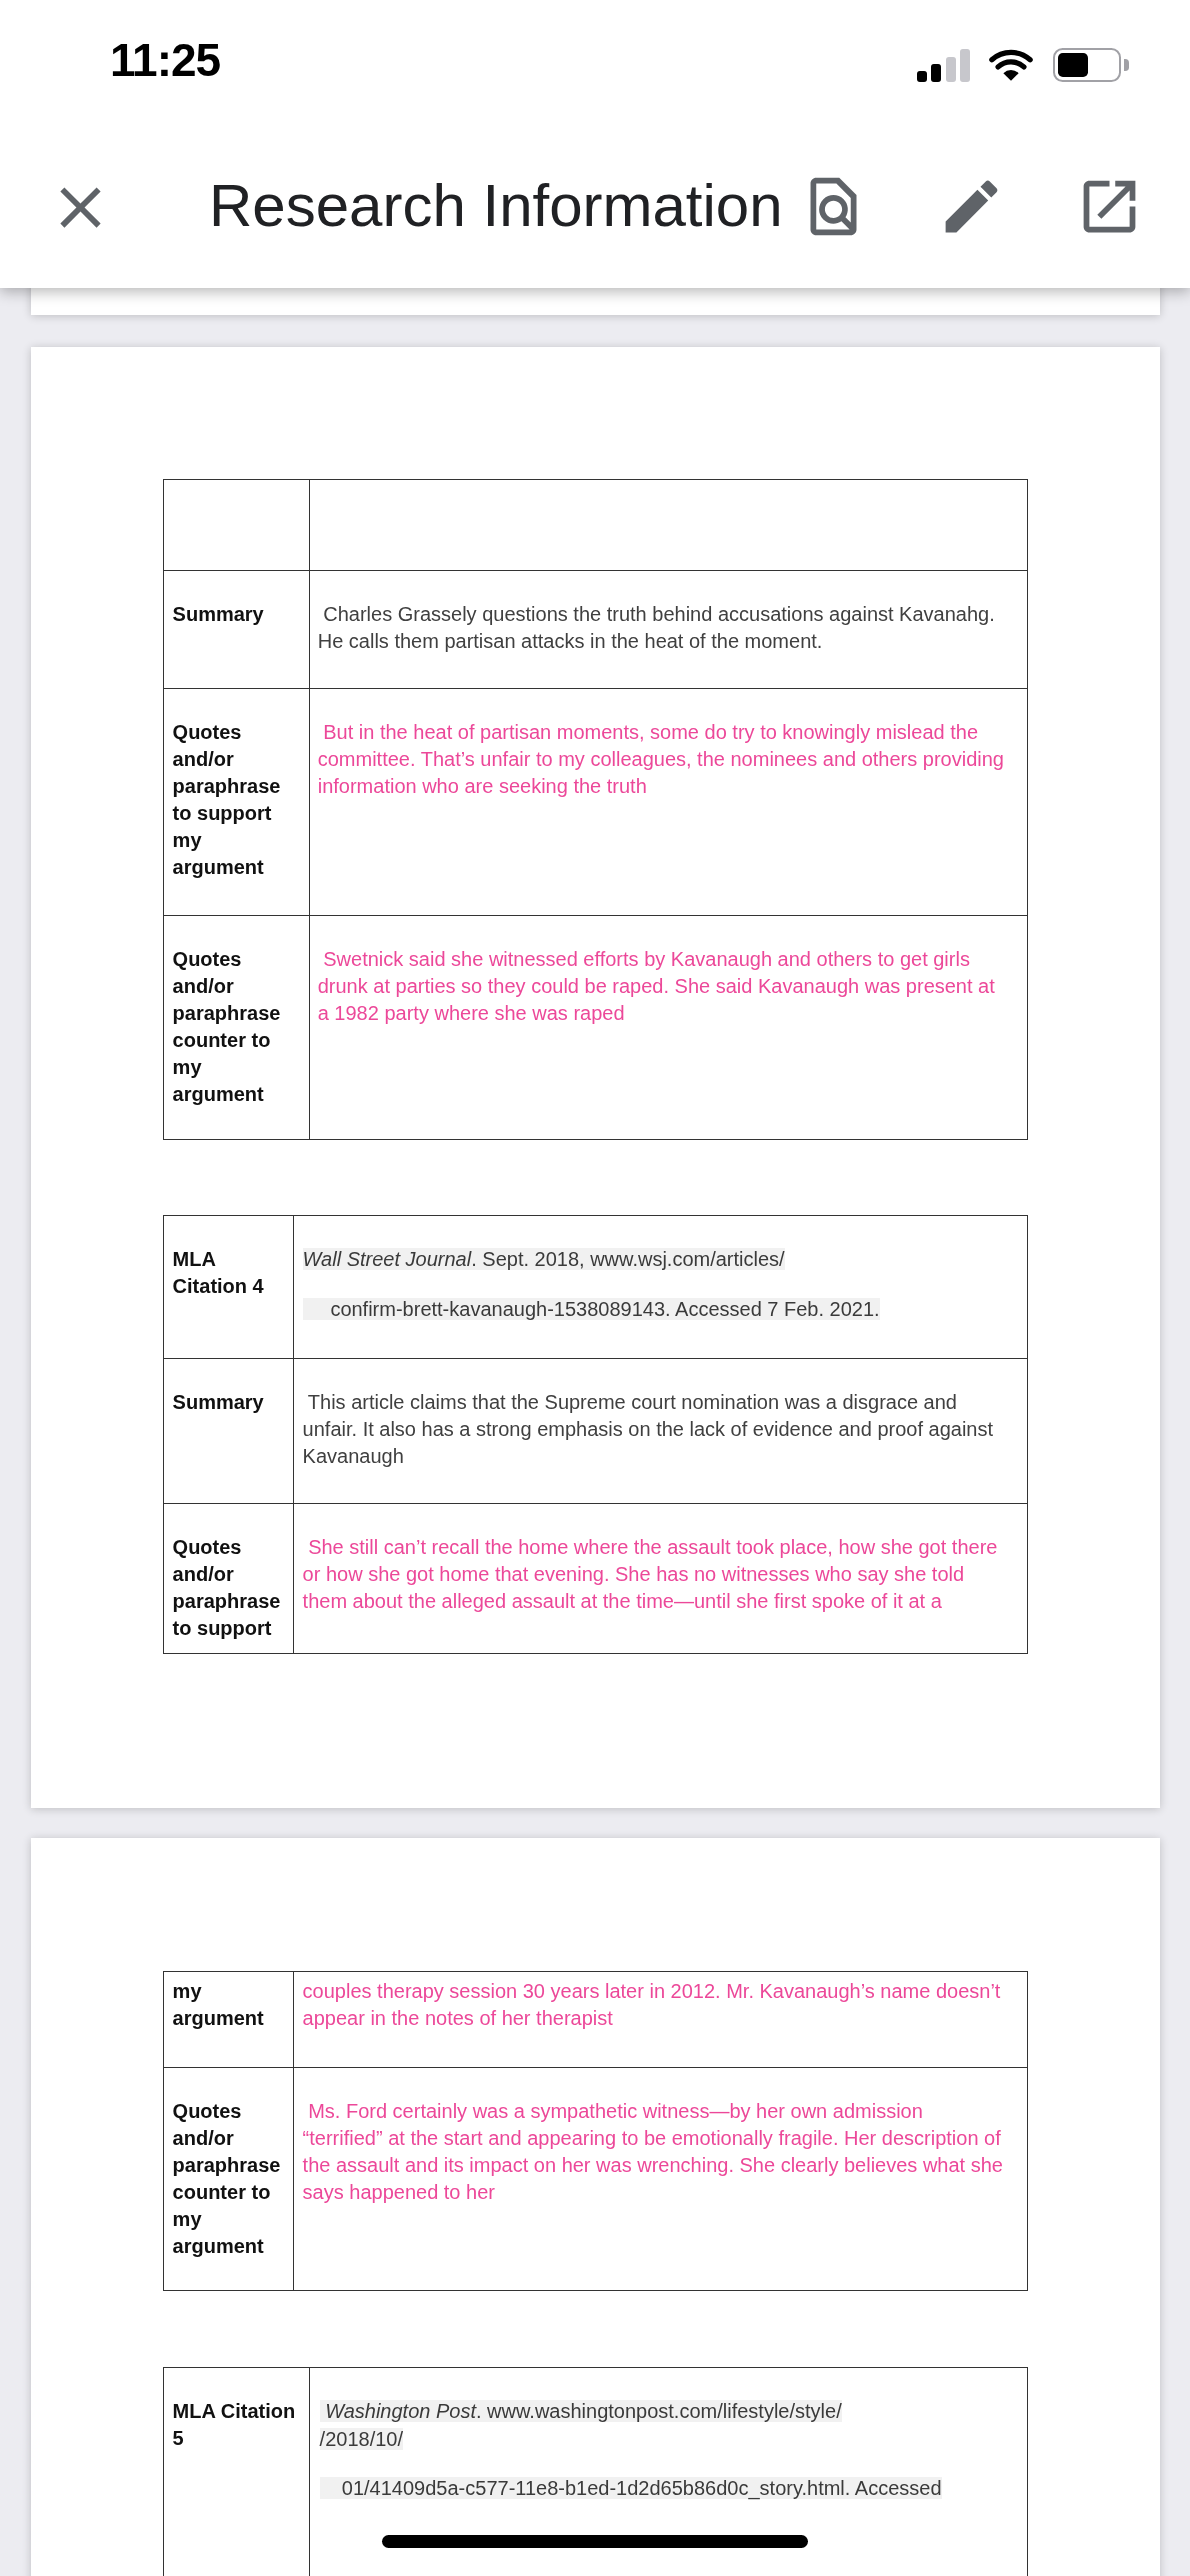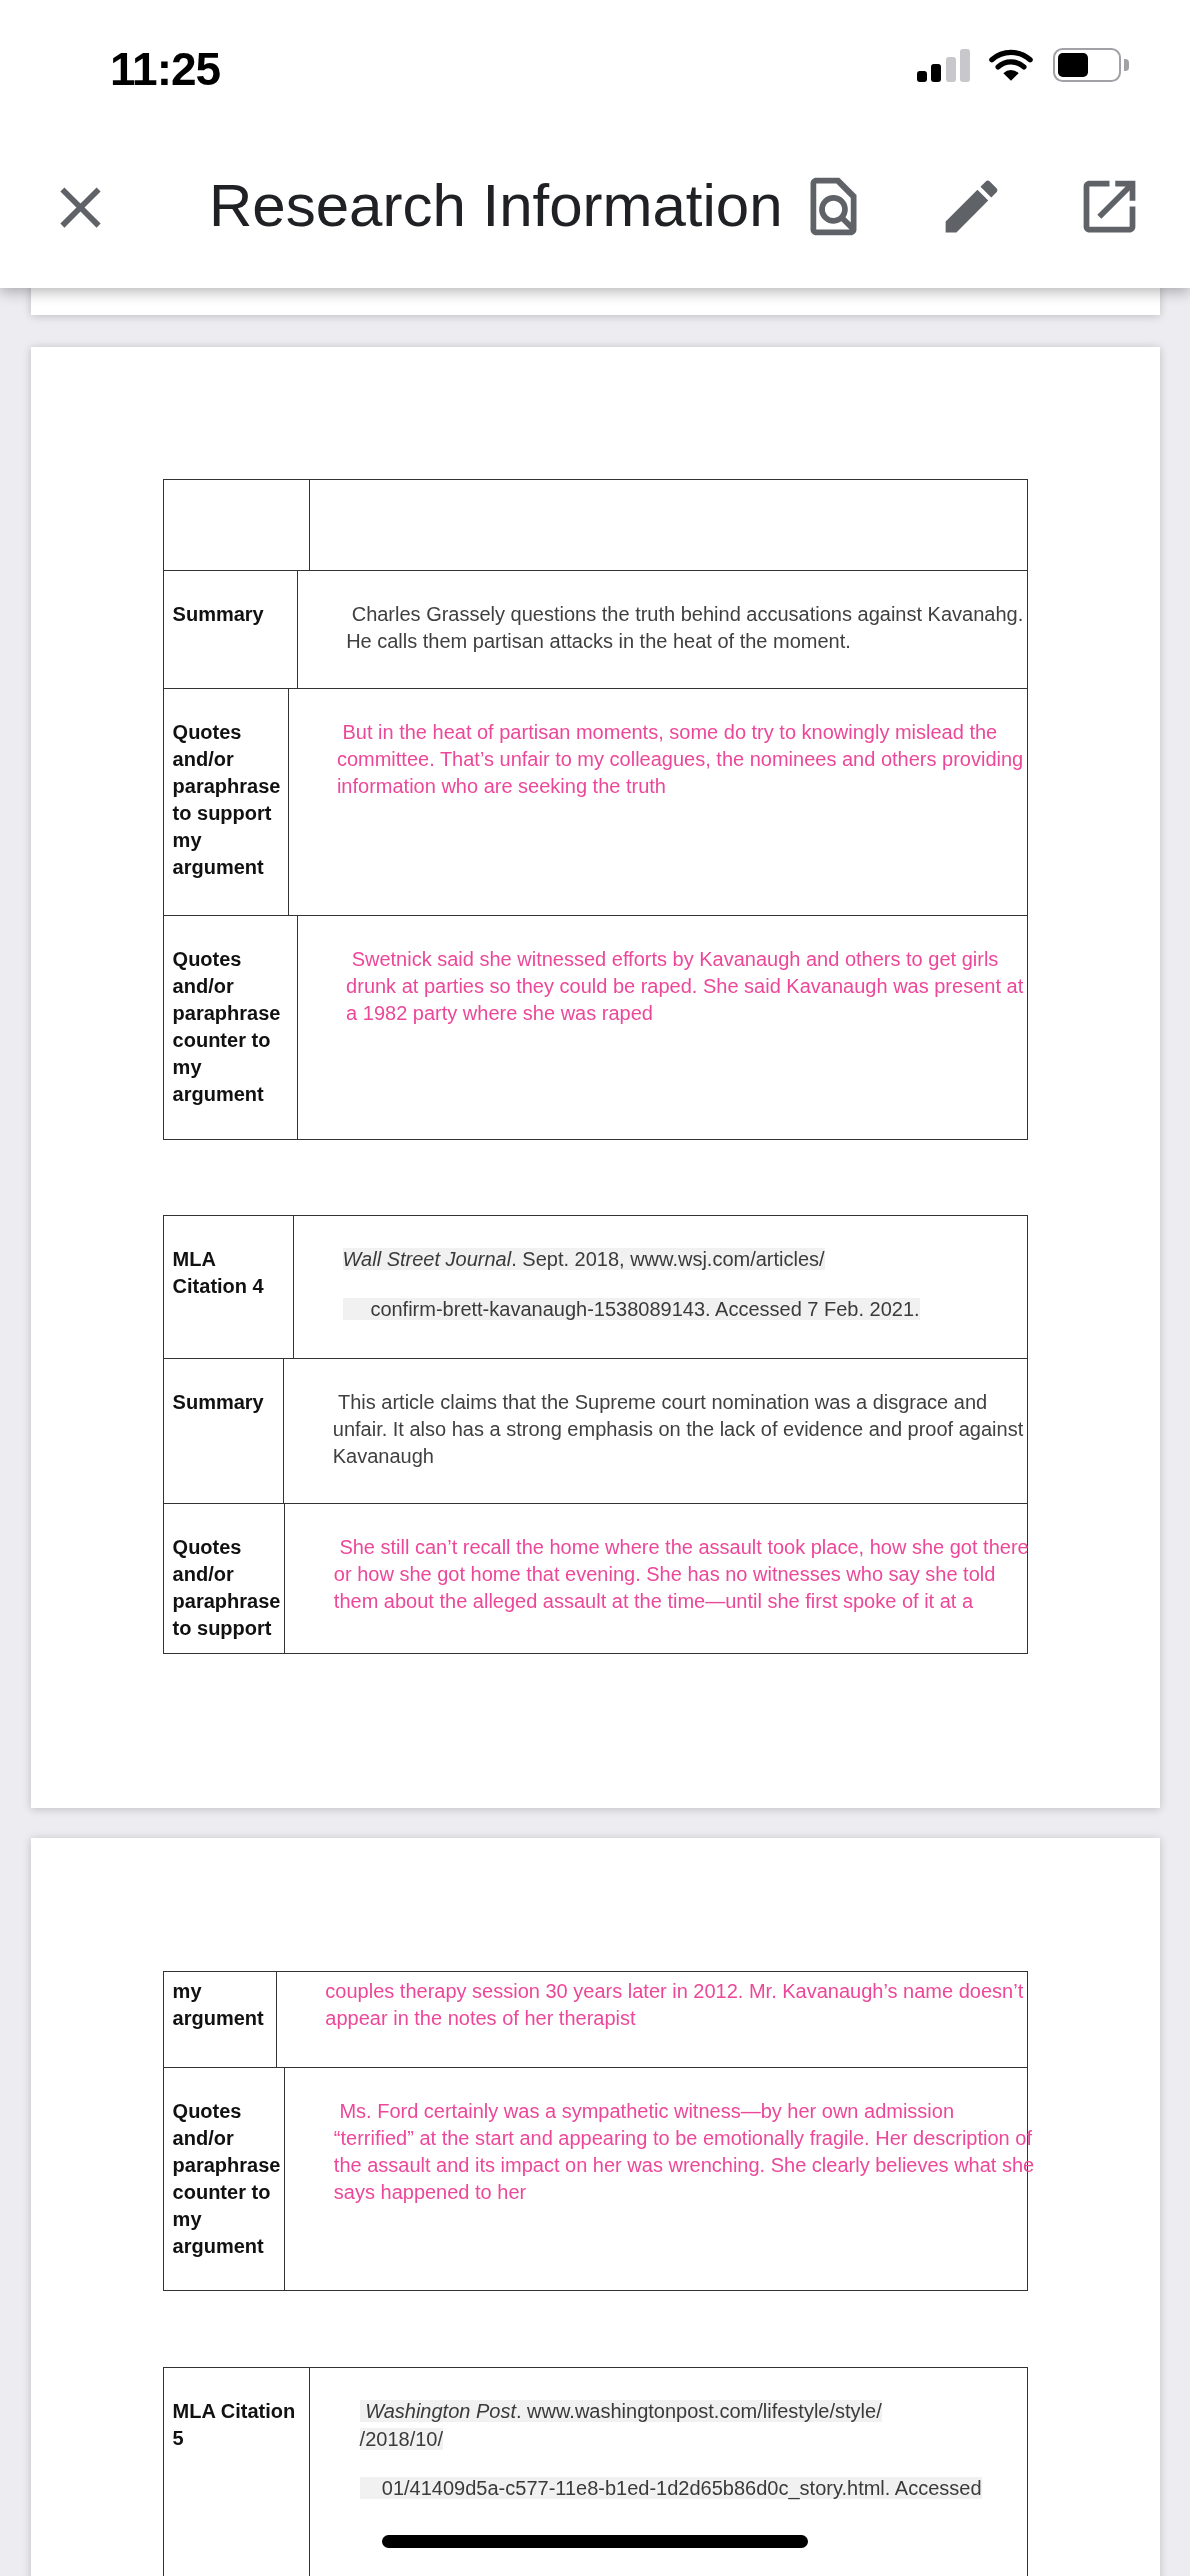--- a/index.html
+++ b/index.html
@@ -8,21 +8,21 @@
     background:#ececf1;
     font-family:"Liberation Sans", sans-serif;
   }
   
   .app-header {
     position:absolute; left:0; top:0; width:1190px; height:288px;
     background:#fff; z-index:10;
     box-shadow:0 4.8px 13.4px rgba(0,0,0,0.28);
   }
   .status-time {
-    position:absolute; left:110px; top:42px;
+    position:absolute; left:110px; top:33px;
     font-size:46px; line-height:54px; font-weight:bold; color:#000;
     letter-spacing:-1px;
   }
   .signal { position:absolute; left:917px; top:48px; width:54px; height:34px; }
   .signal .bar { position:absolute; bottom:0; width:9.6px; border-radius:2.9px; background:#c7c7cc; }
   .signal .bar.on { background:#000; }
   .wifi { position:absolute; left:989px; top:48px; width:44px; height:34px; }
   .battery { position:absolute; left:1053px; top:48px; width:79px; height:34px; }
   .battery .shell {
     position:absolute; left:0; top:0; width:68px; height:34px; box-sizing:border-box;
@@ -59,21 +59,21 @@
 
   .doc-table {
     position:absolute; left:132px; width:865px; box-sizing:border-box;
     border:1.9px solid #333; background:#fff;
     font-size:20px;
   }
   .t1 { top:132px; }
   .t2 { top:868px; }
   .t3 { top:133px; }
   .t4 { top:529px; border-bottom:none; }
-  .row { display:flex; box-sizing:border-box; border-top:1.9px solid #333;gap:40px; }
+  .row { display:flex; box-sizing:border-box; border-top:1.9px solid #333; }
   .row:first-child { border-top:none; }
   .cell-label {
     box-sizing:border-box; border-right:1.9px solid #333;
     padding:30px 3.8px 0 8.6px; font-weight:bold; color:#111;
   }
   .t1 .cell-label, .t4 .cell-label { width:146px; }
   .t2 .cell-label, .t3 .cell-label { width:130px; }
   .cell-content { flex:1; box-sizing:border-box; padding:30px 3.8px 0 7.7px; color:#ec4899; overflow:visible; }
   .t2 .cell-content, .t3 .cell-content { padding-left:8.6px; }
   .t4 .cell-content { padding-left:9.6px; }

